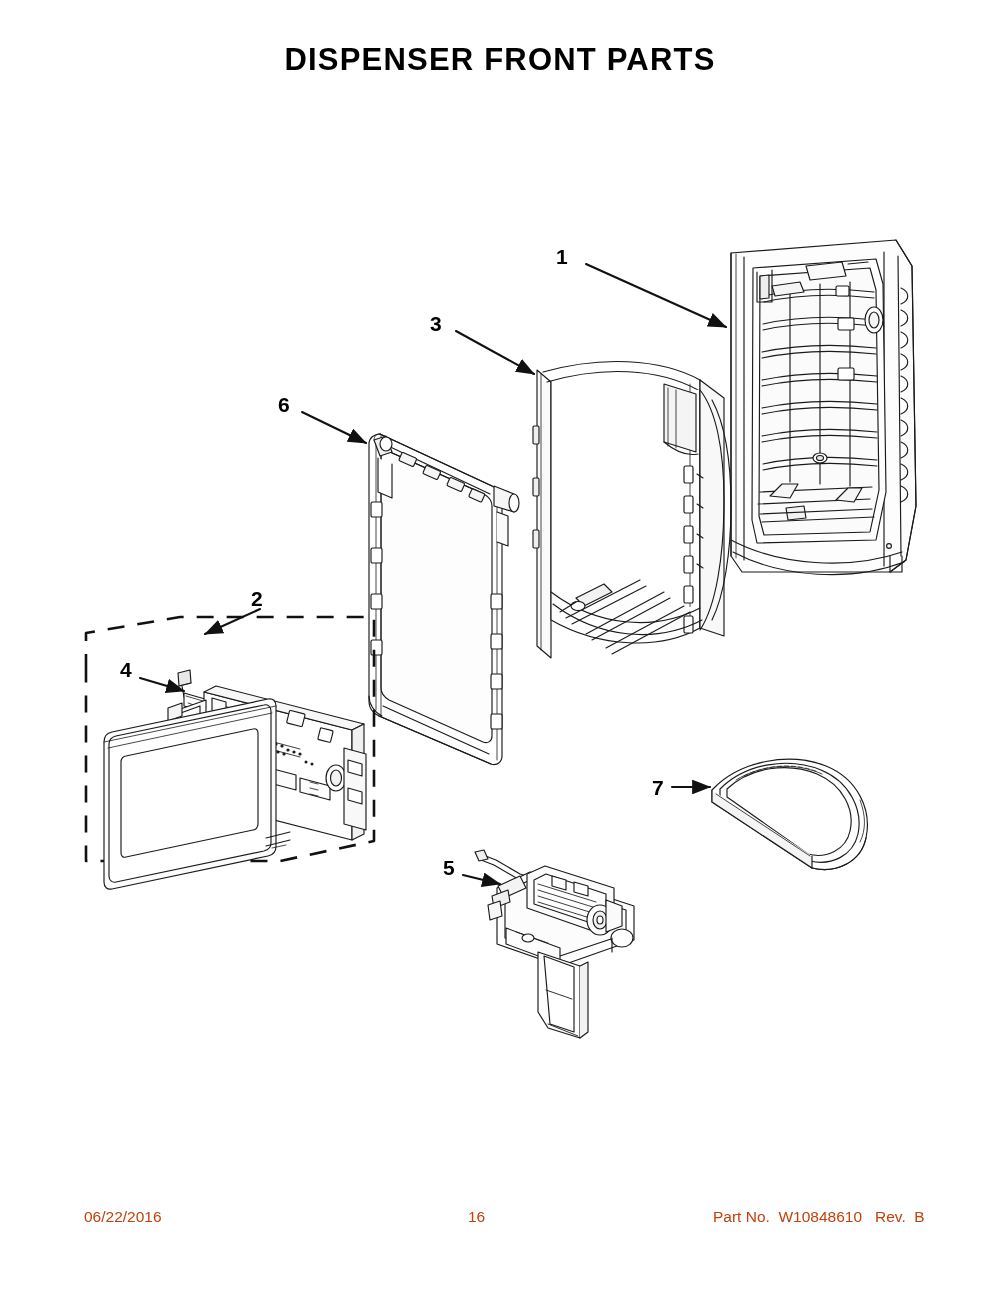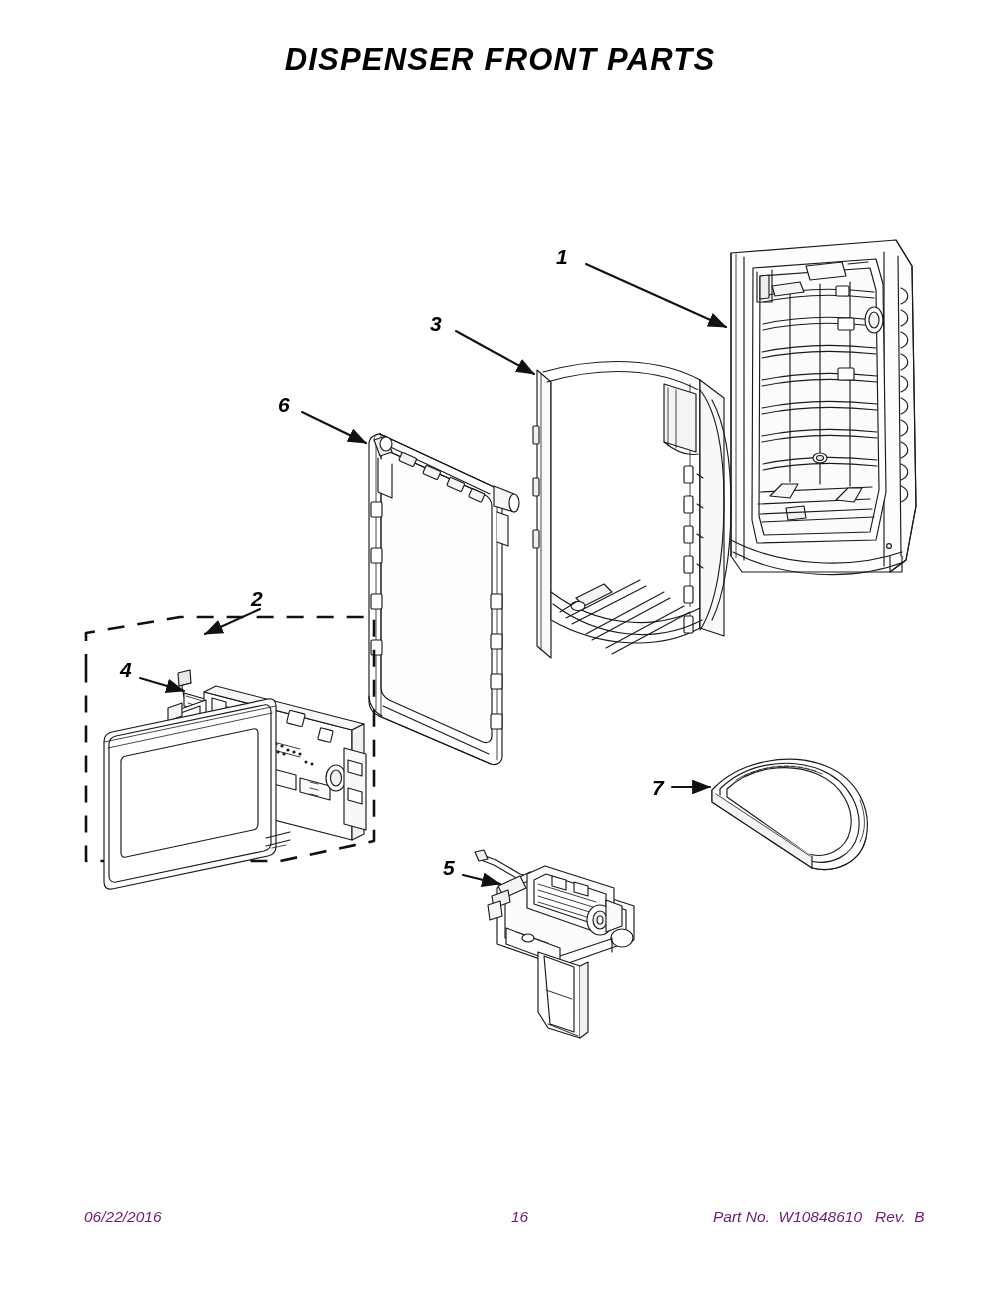--- a/index.html
+++ b/index.html
@@ -10,21 +10,20 @@
   body {
     font-family: "Liberation Sans", sans-serif;
     color: #000000;
   }
   #page {
     position: relative;
     width: 1000px;
     height: 1294px;
     background: #ffffff;
     overflow: hidden;
-    font-style: italic;
   }
   #page-title {
     position: absolute;
     left: 0;
     top: 42px;
     width: 1000px;
     text-align: center;
     font-size: 31px;
     font-weight: bold;
     letter-spacing: 1.2px;
@@ -34,25 +33,25 @@
     position: absolute;
     left: 0;
     top: 0;
     width: 1000px;
     height: 1294px;
   }
   .footer-cell {
     position: absolute;
     font-size: 15.5px;
     font-family: "Liberation Sans", sans-serif;
-    color: #701a75;
+    color: #c2410c;
     white-space: pre;
   }
   #footer-date  { left: 84px;  top: 1208px; }
-  #footer-page  { left: 511px; top: 1208px; }
+  #footer-page  { left: 468px; top: 1208px; }
   #footer-part  { left: 713px; top: 1208px; }
   .callout-num {
     position: absolute;
     font-size: 21px;
     font-weight: bold;
     font-family: "Liberation Sans", sans-serif;
     line-height: 1;
   }
 </style>
 </head>

